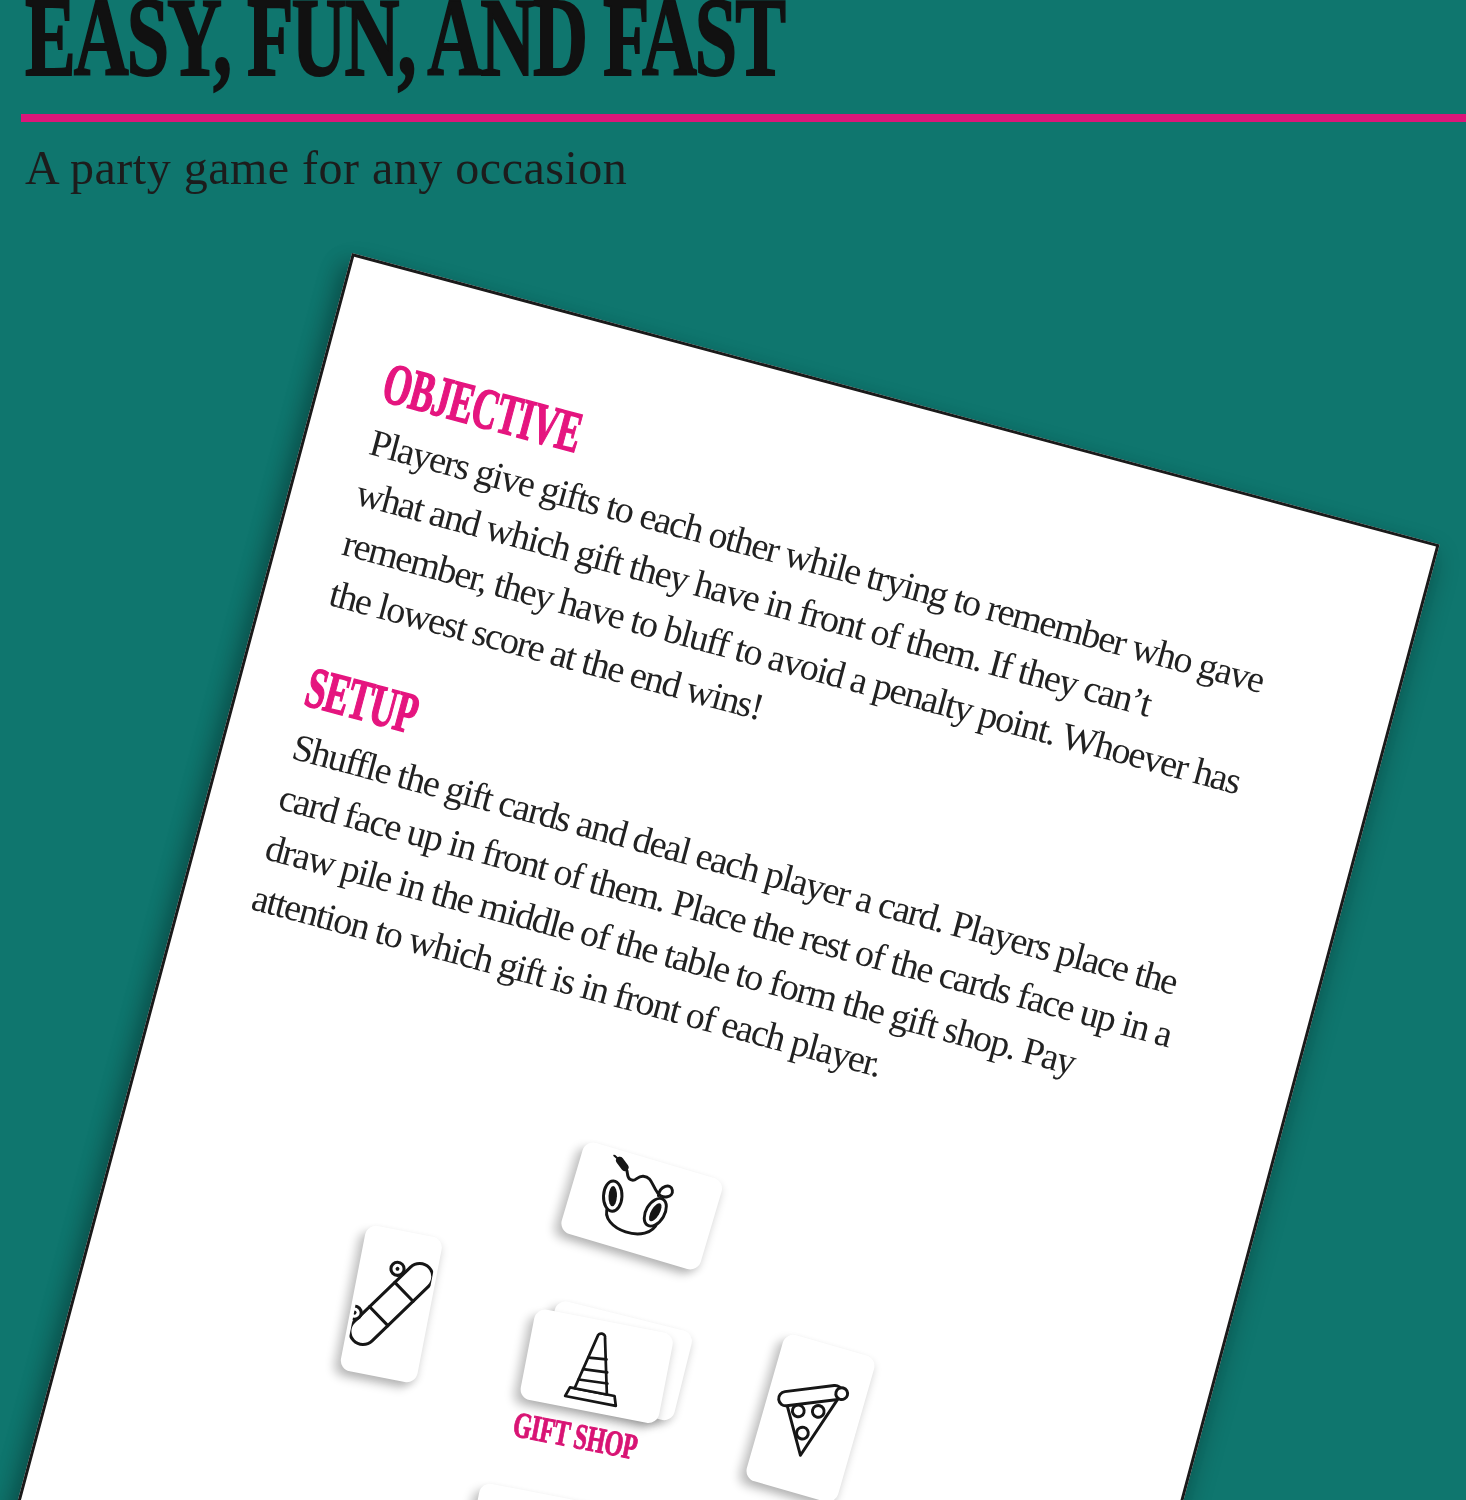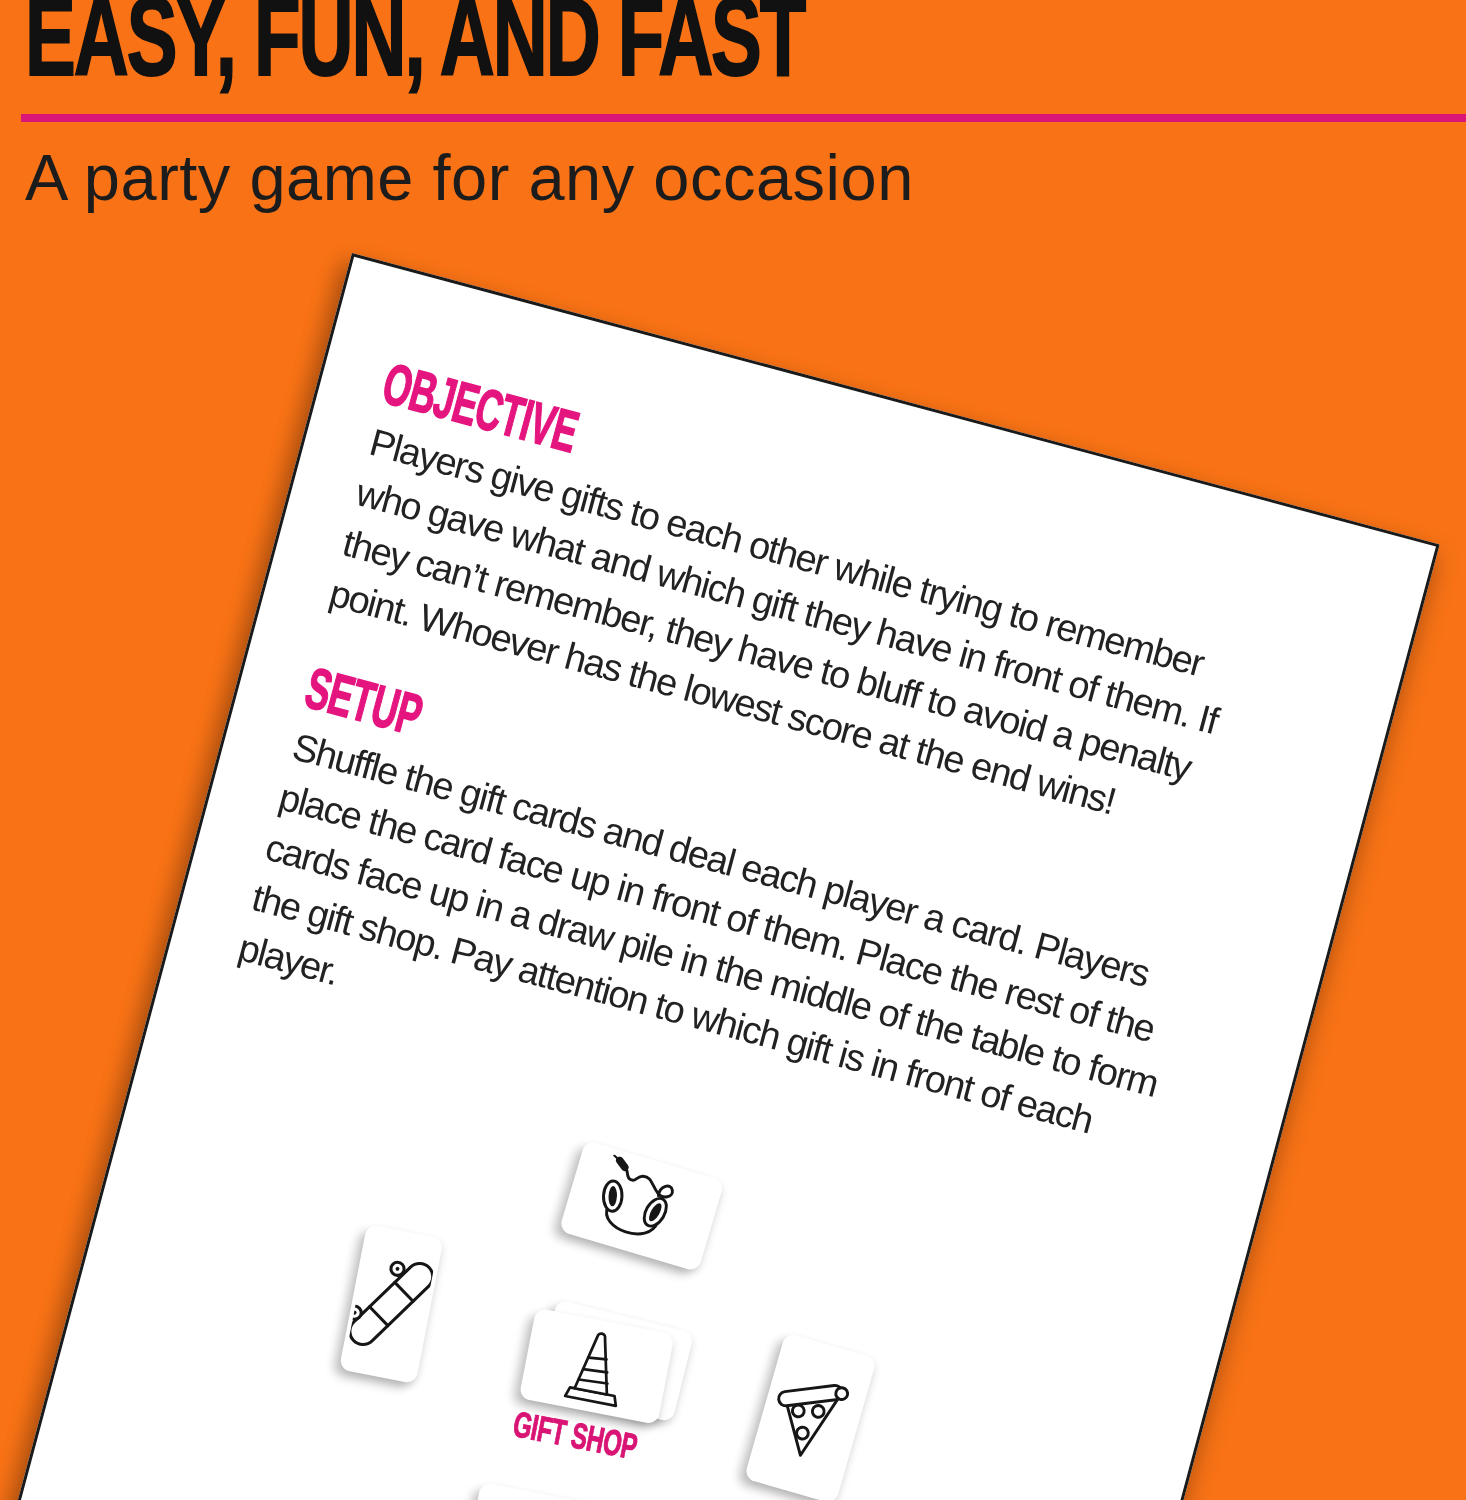--- a/index.html
+++ b/index.html
@@ -1,34 +1,34 @@
 <!DOCTYPE html>
 <html><head>
 <meta charset="utf-8">
 <style>
   html,body{margin:0;padding:0;background:#ffffff;}
   .canvas{
     position:relative;width:1466px;height:1500px;overflow:hidden;
-    background:#f97316;font-family:Liberation Sans, sans-serif;
+    background:#0f766e;font-family:Liberation Serif, serif;
   }
   
   .title{
     position:absolute;left:25px;top:-19px;
     font-size:112px;font-weight:700;line-height:1;color:#111;
     letter-spacing:-3px;white-space:nowrap;
     -webkit-text-stroke:2px #111;
     transform:scaleX(0.68);transform-origin:left top;
   }
   .rule{
     position:absolute;left:21px;top:114px;width:1445px;height:8px;
     background:#DB1679;
   }
   .subtitle{
     position:absolute;left:25px;top:140px;
-    font-size:65px;font-weight:400;color:#1c1c1c;
+    font-size:48px;font-weight:400;color:#1c1c1c;
     letter-spacing:0.5px;white-space:nowrap;
   }
   
   .paper{
     position:absolute;left:352px;top:253px;width:1120px;height:1620px;
     background:#ffffff;border:3px solid #1a1a1a;
     transform:rotate(15deg);transform-origin:0 0;
     box-shadow:0 12px 26px rgba(0,0,0,0.30), -10px 10px 20px rgba(0,0,0,0.14);
   }
   .sec-heading{

